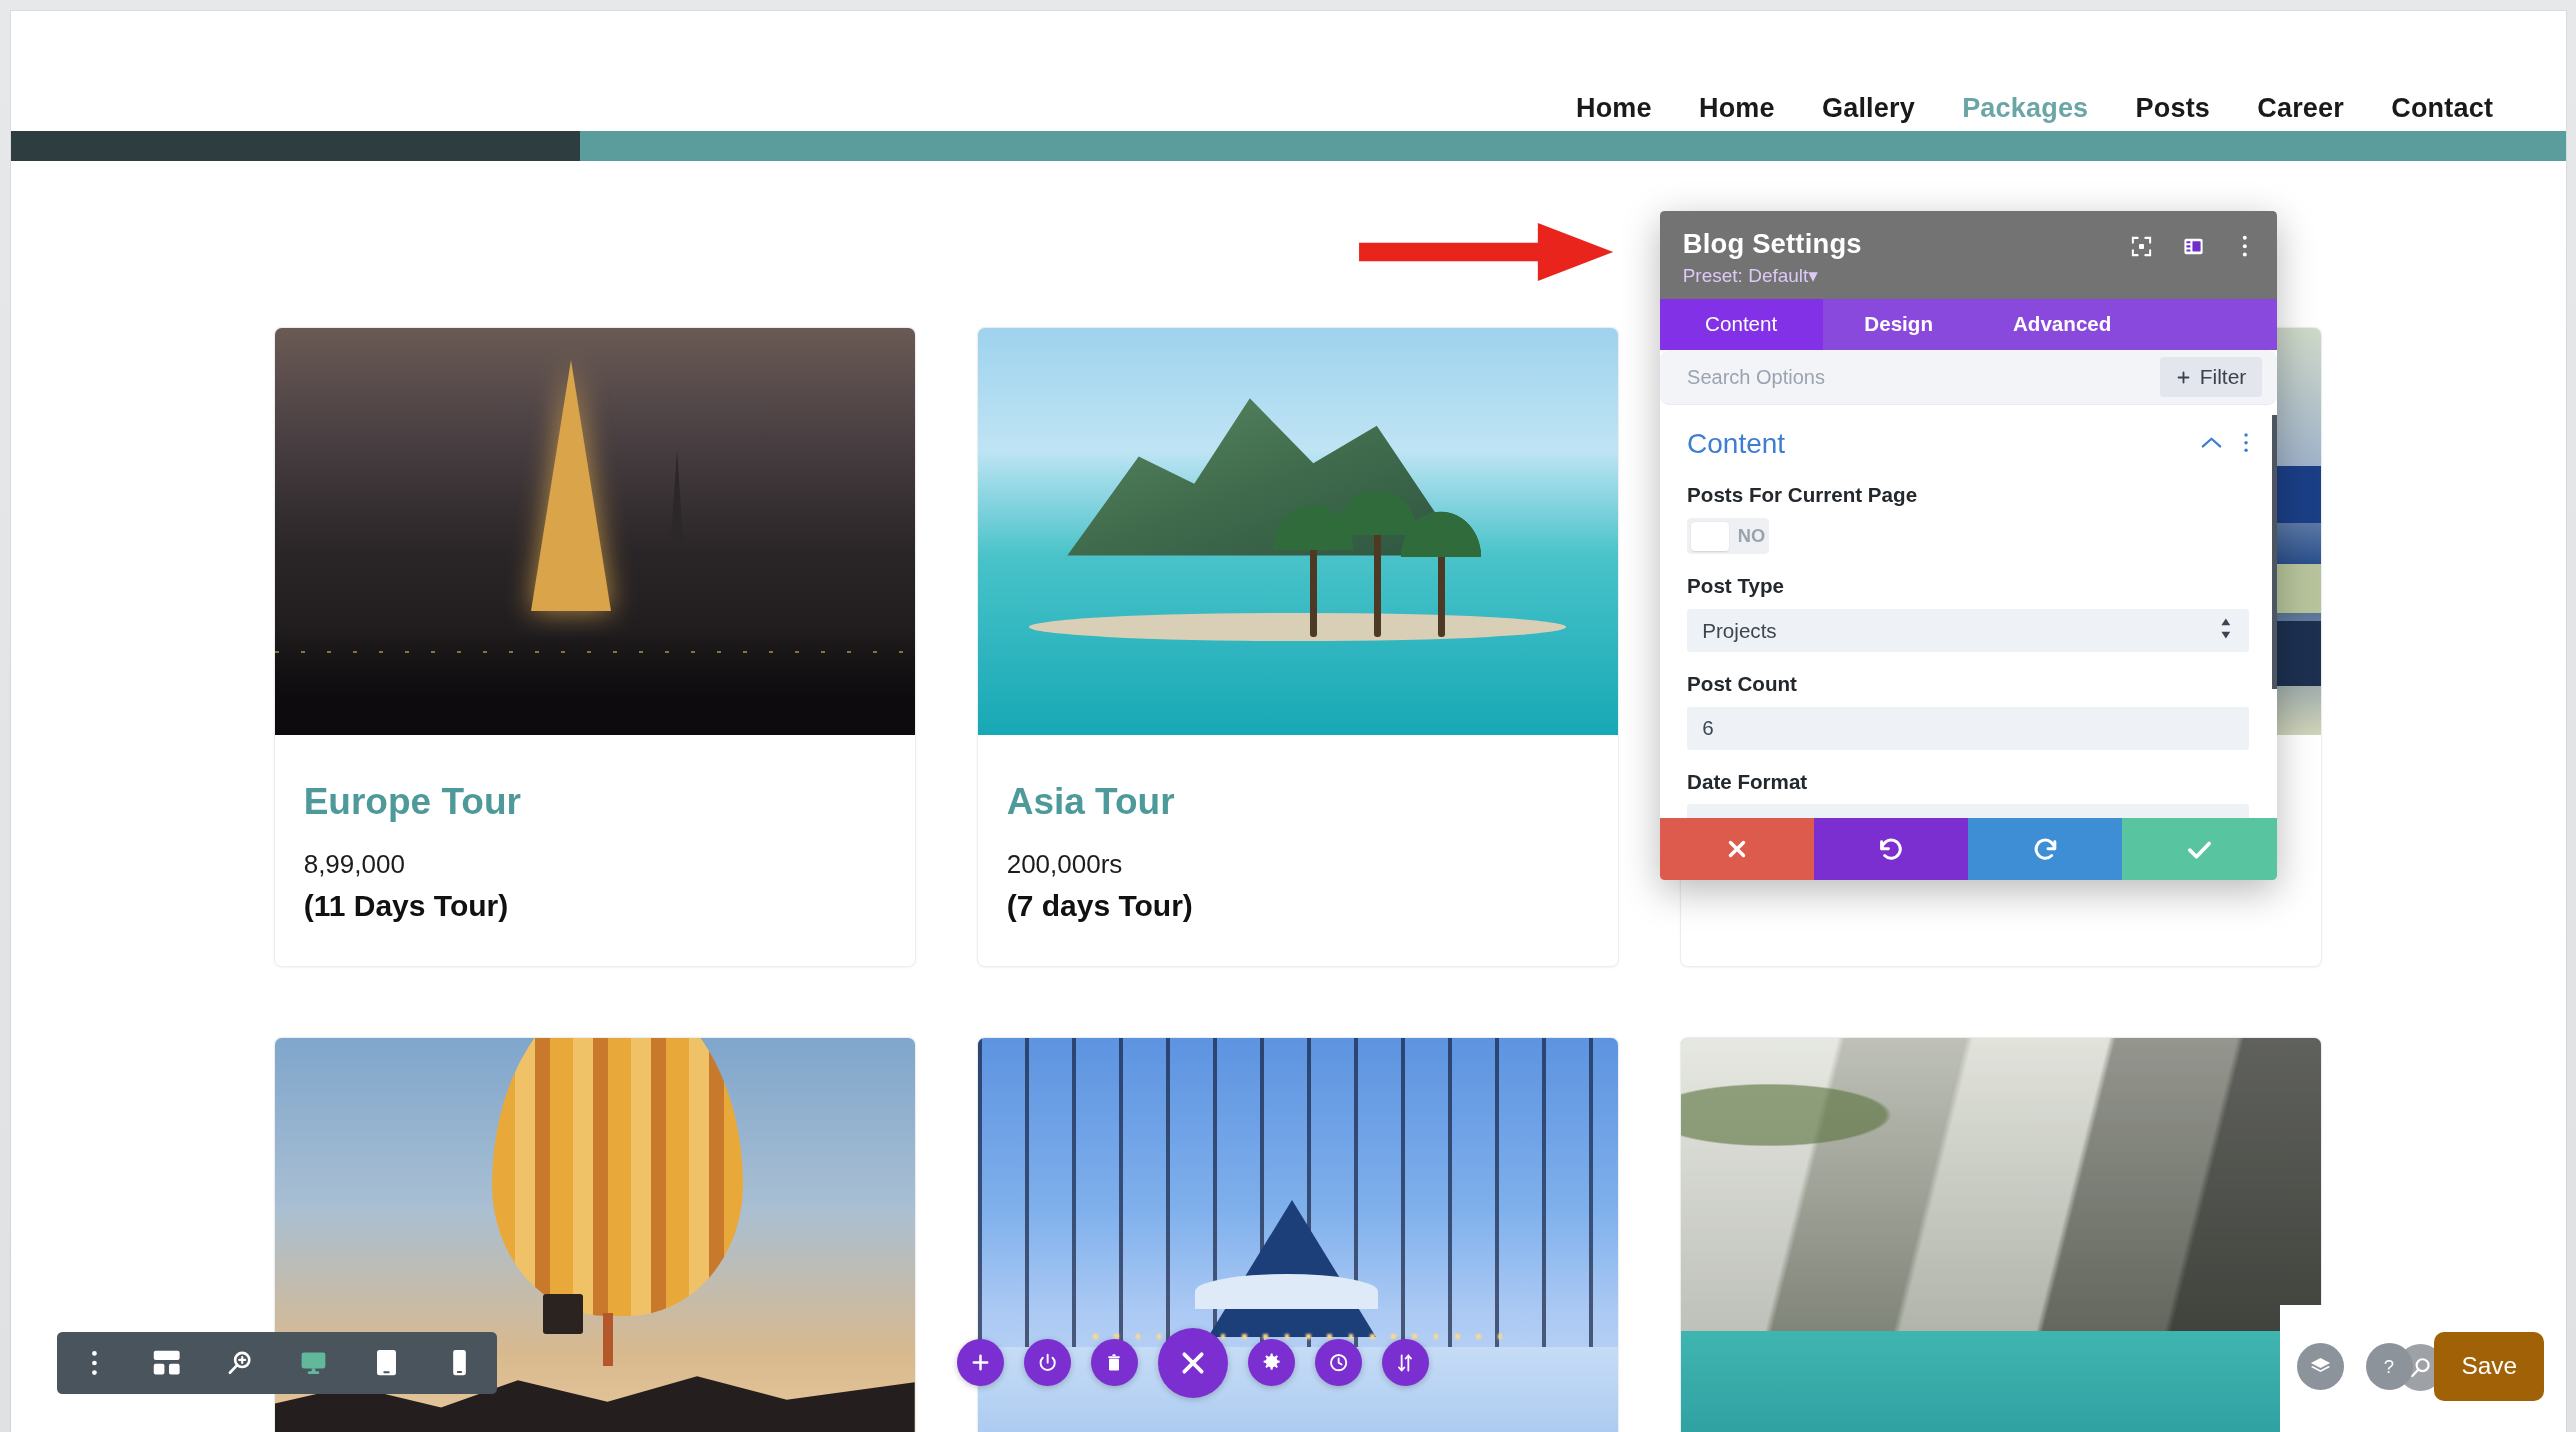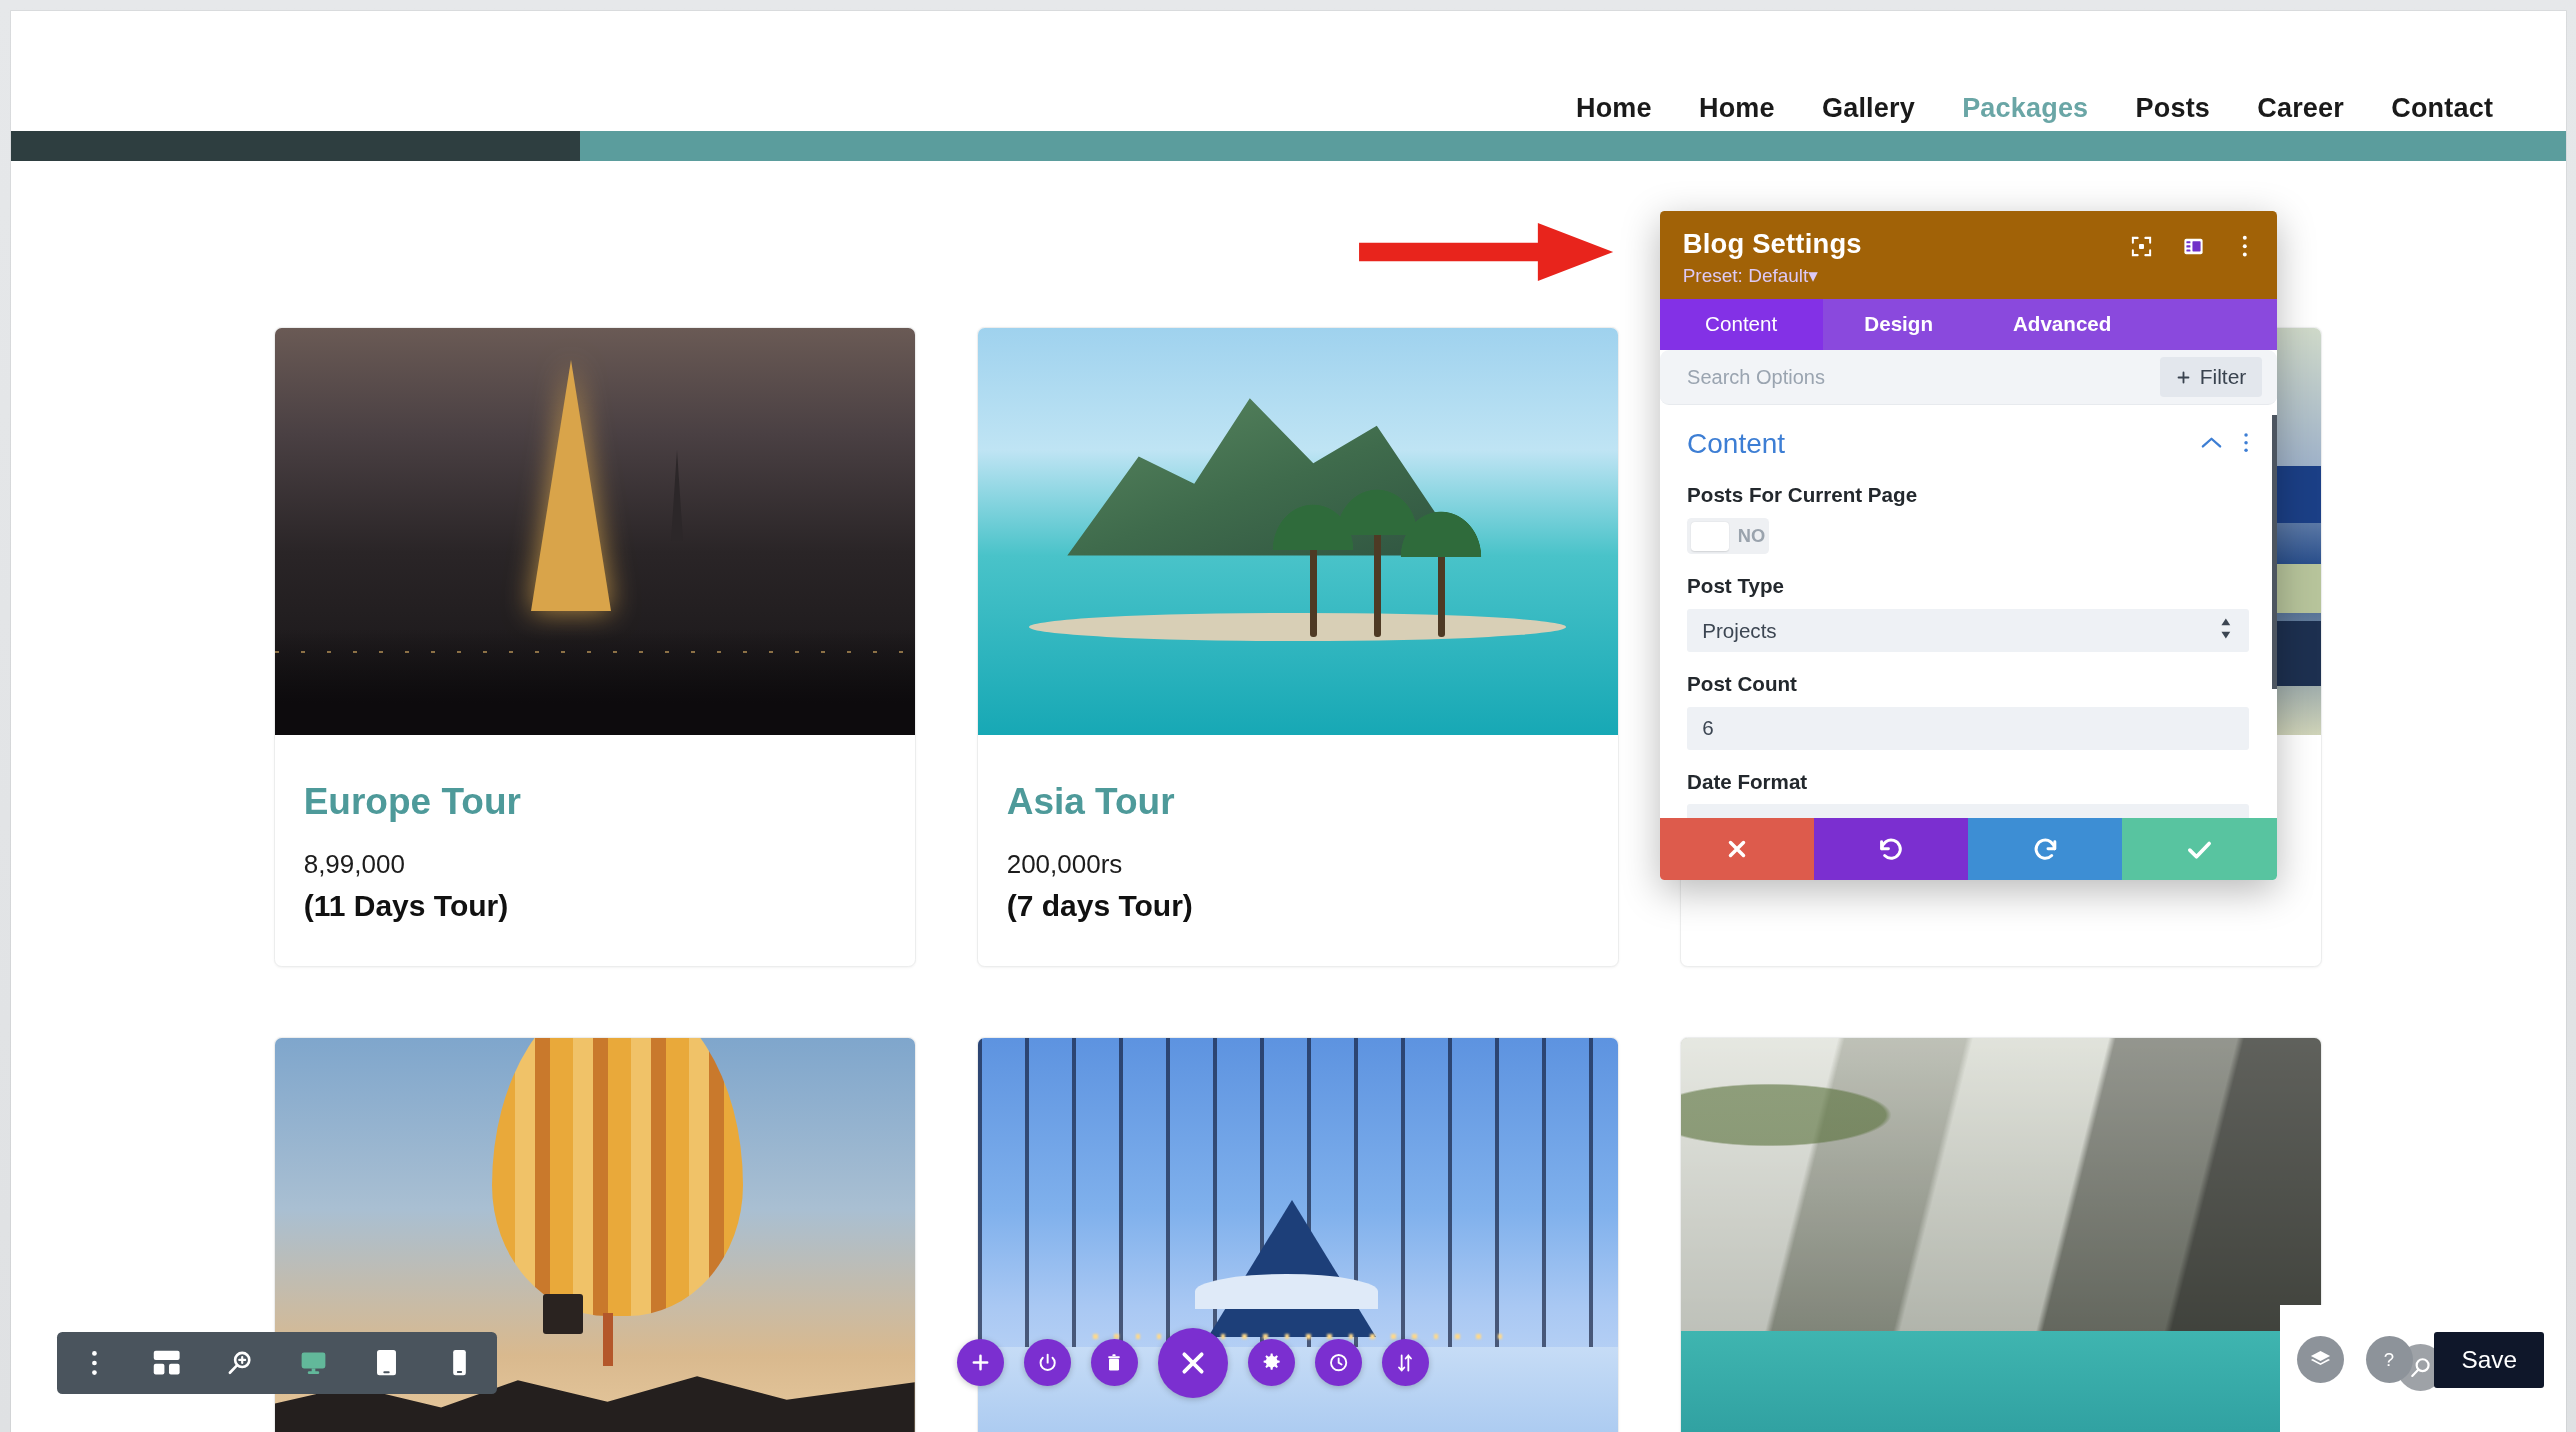--- a/index.html
+++ b/index.html
@@ -223,21 +223,21 @@
     position: absolute;
     left: 1649px; top: 200px;
     width: 617px;
     background: #ffffff;
     border-radius: 4.6px;
     box-shadow: 0 10.7px 38px rgba(0,0,0,.28);
     overflow: hidden;
     z-index: 60;
   }
   .panel-head {
-    background: #a16207;
+    background: #737373;
     padding: 17px 23px 15.2px 23px;
     position: relative;
     height: 88px;
   }
   .panel-title {
     color: #ffffff; font-size: 27.4px; font-weight: 600; line-height: 1.15;
     letter-spacing:0.2px;
   }
   .panel-preset {
     color: #ddc9f6; font-size: 19px; margin-top: 4.6px; cursor:pointer;
@@ -385,22 +385,22 @@
     cursor: pointer;
   }
   .zoom-float {
     position: absolute; right: 122px; top: 1333px;
     width: 47px; height: 47px; border-radius: 50%;
     background: rgba(120,126,133,.72); color:#fff;
     display:flex; align-items:center; justify-content:center;
     cursor:pointer; z-index:54;
   }
   .save-btn {
-    background: #0f172a; color: #fff; border: none; border-radius: 3px;
-    padding: 0 27.4px; height: 56px; font-size: 24.4px; cursor: pointer;
+    background: #a16207; color: #fff; border: none; border-radius: 10px;
+    padding: 0 27.4px; height: 69px; font-size: 24.4px; cursor: pointer;
     font-family: "Liberation Sans", sans-serif;
   }
   .white-strip {
     position:absolute; left:2269px; top:1294px; width:286px; height:127px;
     background:#fff; z-index:50;
   }
 </style>
 </head>
 <body>
 

